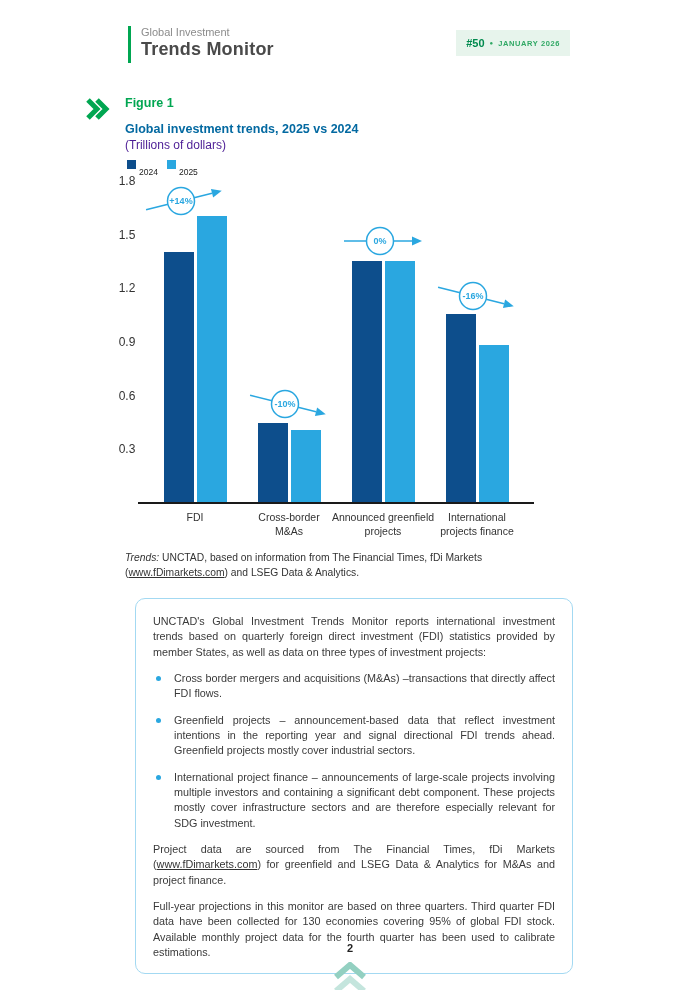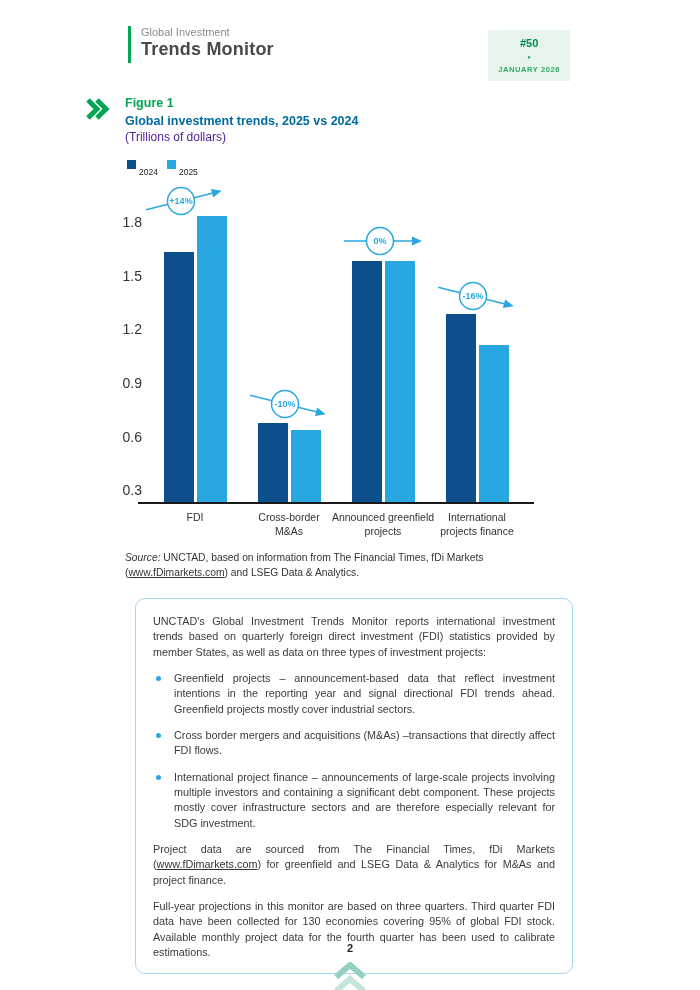--- a/index.html
+++ b/index.html
@@ -17,42 +17,42 @@
     font-family:"Liberation Sans", sans-serif;color:#333;
   }
 
   
   .masthead{position:absolute;left:128px;top:26px;display:flex;gap:10px;}
   .brand-bar{width:3px;height:37px;background:var(--accent-green);}
   .kicker{font-size:11px;color:#8c8c8c;}
   .brand-title{font-size:18px;font-weight:bold;color:#4a4a4a;margin-top:1px;letter-spacing:.2px;}
   .issue-badge{
     position:absolute;right:130px;top:30px;background:#e7f4ec;
-    padding:7px 10px;display:flex;align-items:center;gap:5px;flex-direction:column;
+    padding:7px 10px;display:flex;align-items:center;gap:5px;
   }
   .issue-no{font-size:11px;font-weight:bold;color:var(--green-text);}
   .issue-dot{font-size:6px;color:#2fa864;line-height:1;}
   .issue-date{font-size:7.5px;letter-spacing:.6px;color:#2fa864;font-weight:bold;}
 
   
   .figure-head{position:absolute;left:85px;top:96px;display:flex;gap:15px;}
   .fig-chevron{color:var(--accent-green);margin-top:1px;}
-  .fig-label{font-size:12.5px;font-weight:bold;color:var(--accent-green);margin-bottom:4px;}
+  .fig-label{font-size:12.5px;font-weight:bold;color:var(--accent-green);margin-bottom:12px;}
   .fig-title{font-size:12.5px;font-weight:bold;color:#0369a1;margin-bottom:2px;}
   .fig-subtitle{font-size:12px;color:#4c1d95;}
 
   
   .legend{position:absolute;left:127px;top:151px;display:flex;gap:9px;align-items:center;}
   .legend-item{display:flex;align-items:center;gap:3px;}
   .legend-swatch{width:9px;height:9px;display:inline-block;}
   .legend-label{font-size:8.5px;color:#222;margin-top:16px;}
 
   
   #chart{position:absolute;left:112px;top:170px;width:435px;height:372px;}
-  .ytick{position:absolute;width:30px;text-align:right;font-size:14px;color:#333;margin-top:40px;}
+  .ytick{position:absolute;width:30px;text-align:center;font-size:12px;color:#333;}
   .bar{position:absolute;}
   .axis{position:absolute;background:#1a1a1a;}
   .cat{position:absolute;font-size:10.5px;color:#333;text-align:center;white-space:pre-line;line-height:1.3;}
   .anno{position:absolute;}
 
   
   .source{position:absolute;left:125px;top:541px;width:450px;font-size:10.3px;color:#333;line-height:1.45;}
   .src-label{font-style:italic;}
   .src-link{text-decoration:underline;color:#333;}
 
@@ -169,27 +169,27 @@
       <div class="anno" style="left: 315px; top: 106.278px;"><svg width="92" height="40" viewBox="0 0 92 40">
           <g transform="rotate(14 46 20)">
             <line x1="10" y1="20" x2="78" y2="20" stroke="#2aa7e0" stroke-width="1.6"></line>
             <path d="M88,20 L78,15.5 L78,24.5 Z" fill="#2aa7e0"></path>
           </g>
           <circle cx="46" cy="20" r="13.5" fill="#fff" stroke="#2aa7e0" stroke-width="1.5"></circle>
           <text x="46" y="23" text-anchor="middle" font-size="9" font-weight="bold" fill="#2aa7e0" font-family="Liberation Sans, sans-serif">-16%</text>
         </svg></div>
     </div>
 
-  <p class="source"><span class="src-label">Source:</span><span> UNCTAD, based on information from The Financial Times, fDi Markets (</span><span class="src-link">www.fDimarkets.com</span><span>) and LSEG Data &amp; Analytics.</span></p>
+  <p class="source"><span class="src-label">Trends:</span><span> UNCTAD, based on information from The Financial Times, fDi Markets (</span><span class="src-link">www.fDimarkets.com</span><span>) and LSEG Data &amp; Analytics.</span></p>
 
   <section class="infobox">
     <p>UNCTAD's Global Investment Trends Monitor reports international investment trends based on quarterly foreign direct investment (FDI) statistics provided by member States, as well as data on three types of investment projects:</p>
     <ul>
+      <li>Cross border mergers and acquisitions (M&amp;As) –transactions that directly affect FDI flows.</li>
       <li>Greenfield projects – announcement-based data that reflect investment intentions in the reporting year and signal directional FDI trends ahead. Greenfield projects mostly cover industrial sectors.</li>
-      <li>Cross border mergers and acquisitions (M&amp;As) –transactions that directly affect FDI flows.</li>
       <li>International project finance – announcements of large-scale projects involving multiple investors and containing a significant debt component. These projects mostly cover infrastructure sectors and are therefore especially relevant for SDG investment.</li>
     </ul>
     <p><span>Project data are sourced from The Financial Times, fDi Markets (</span><span class="src-link">www.fDimarkets.com</span><span>) for greenfield and LSEG Data &amp; Analytics for M&amp;As and project finance.</span></p>
     <p>Full-year projections in this monitor are based on three quarters. Third quarter FDI data have been collected for 130 economies covering 95% of global FDI stock. Available monthly project data for the fourth quarter has been used to calibrate estimations.</p>
   </section>
 
   <div class="page-num">2</div>
   <div class="footer-chevron">
     <svg width="36" height="30" viewBox="0 0 36 30">
       <polyline points="4,15 18,3 32,15" fill="none" stroke="currentColor" stroke-width="6"></polyline>

